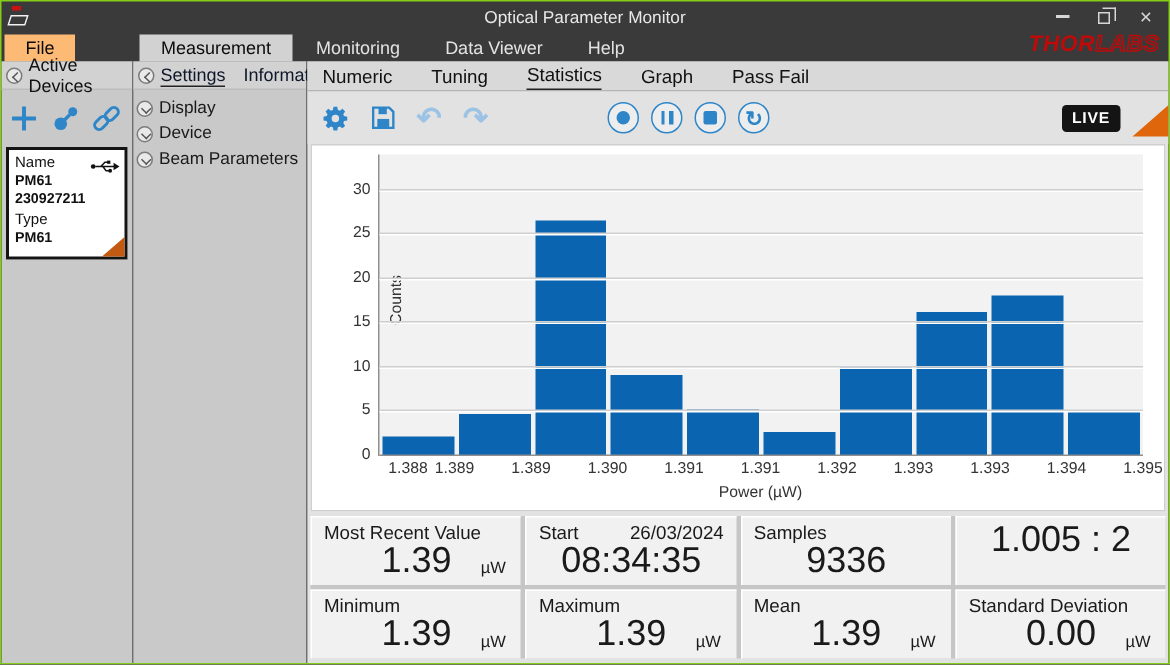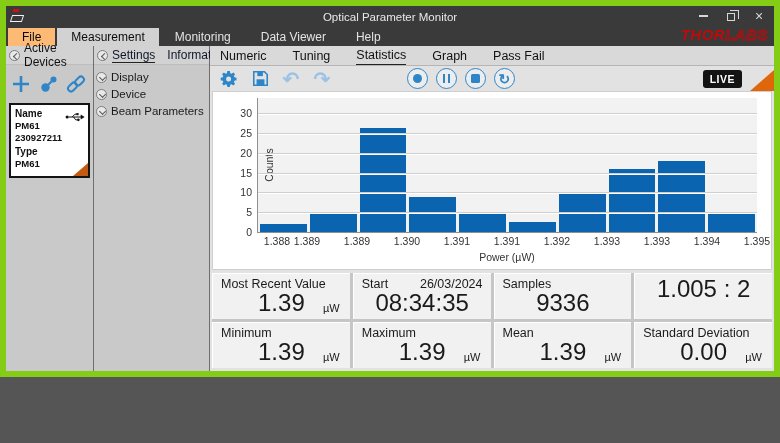--- a/index.html
+++ b/index.html
@@ -1,38 +1,38 @@
 <!DOCTYPE html>
 <html><head>
 <meta charset="utf-8">
 <style>
   * { margin:0; padding:0; box-sizing:border-box; }
   html,body { background:#555; }
   body { font-family:"Liberation Sans", sans-serif; }
 
-  .window { position:relative; width:780px; height:377px; background:#3a3a3a; overflow:hidden; border:6px solid #84cc16; }
+  .window { position:relative; width:780px; height:443px; background:#3a3a3a; overflow:hidden; border:1px solid #84cc16; }
 
   
   .titlebar { position:absolute; top:0; left:0; right:0; height:22px; display:flex; align-items:center; }
   .app-icon { position:absolute; left:5px; top:3px; width:15px; height:13px; }
   .app-icon .box { position:absolute; left:0; bottom:0; width:12px; height:7px; border:1.5px solid #f2f2f2; transform:skewX(-18deg); background:transparent; }
   .app-icon .flag { position:absolute; left:2px; top:0; width:6px; height:3px; background:#cc1111; }
   .title-text { flex:1; text-align:center; color:#e8e8e8; font-size:11.5px; }
   .win-controls { position:absolute; right:8px; top:4px; display:flex; gap:14px; align-items:center; }
   .wc { width:14px; height:12px; display:flex; align-items:center; justify-content:center; color:#d6d6d6; cursor:default; }
   .wc-min-bar { width:9px; height:1.5px; background:#d6d6d6; }
   .wc-restore-shape { position:relative; width:8px; height:8px; border:1px solid #d6d6d6; margin-top:2px; }
   .wc-restore-shape:before { content:""; position:absolute; left:2px; top:-4px; width:8px; height:8px; border:1px solid #d6d6d6; border-bottom:none; border-left:none; }
   .wc-close { font-size:14px; line-height:12px; }
 
   
   .menubar { position:absolute; top:22px; left:0; right:0; height:18px; display:flex; align-items:stretch; gap:2px; padding-left:2px; }
   .menu-item { padding:2px 14px; font-size:12px; color:#e3e3e3; display:flex; align-items:center; cursor:default; }
   .menu-item.file { background:#fdba74; color:#0b0b0b; }
-  .menu-item.active { background:#d2d2d2; color:#0b0b0b; }
+  .menu-item.active { background:#d2d2d2; color:#0b0b0b;margin-left:41px; }
   .brand { position:absolute; right:6px; top:-2px; font-size:15px; font-weight:bold; font-style:italic; letter-spacing:0.5px; white-space:nowrap; }
   .brand .thor { color:#c00a0a; }
   .brand .labs { color:transparent; -webkit-text-stroke:1px #c00a0a; }
 
   
   .main { position:absolute; top:40px; left:0; right:0; bottom:0; display:flex; }
   .panel { background:#c9c9c9; }
   .left-panel { width:88px; border-right:1px solid #6f6f6f; position:relative; }
   .mid-panel { width:116px; border-right:1px solid #6f6f6f; position:relative; }
   .content { flex:1; background:#e2e2e2; display:flex; flex-direction:column; position:relative; }
@@ -42,21 +42,21 @@
 
   .chev-circle { width:11px; height:11px; border-radius:50%; border:1px solid #7c7c7c; position:relative; flex:none; background:#e9e9e9; }
   .chev-circle:after { content:""; position:absolute; width:4px; height:4px; border-left:1.3px solid #555; border-bottom:1.3px solid #555; }
   .chev-circle.left:after  { left:4px; top:3px; transform:rotate(45deg); }
   .chev-circle.down:after  { left:3px; top:2px; transform:rotate(-45deg); }
 
   .dev-toolbar { display:flex; align-items:center; justify-content:space-between; padding:8px 6px 6px 4px; }
   .dev-toolbar .tb-icon { width:22px; height:22px; display:flex; align-items:center; justify-content:center; }
 
   .device-card { margin:2px 3px; background:#fff; border:2px solid #141414; position:relative; padding:3px 4px 4px 4px; min-height:58px; cursor:default; }
-  .device-card .lbl { font-size:10px; font-weight:bold; color:#111; line-height:12px; }
+  .device-card .lbl { font-size:10px; font-weight:normal; color:#111; line-height:12px; }
   .device-card .val { font-size:9.5px; font-weight:bold; color:#111; line-height:12px; margin-bottom:2px; }
   .device-card .usb { position:absolute; right:3px; top:3px; }
   .card-corner { position:absolute; right:0; bottom:0; width:0; height:0; border-left:15px solid transparent; border-bottom:13px solid #c35a11; }
 
   .mid-tabs { display:flex; gap:12px; align-items:center; }
   .mid-tab { font-size:12px; color:#0f172a; cursor:default; }
   .mid-tab.active { border-bottom:1px solid #222; }
   .mid-items { padding:6px 2px; display:flex; flex-direction:column; gap:5px; }
   .mid-item { display:flex; align-items:center; gap:4px; cursor:default; }
   .mid-item .mi-label { font-size:11.5px; color:#1a1a1a; }

